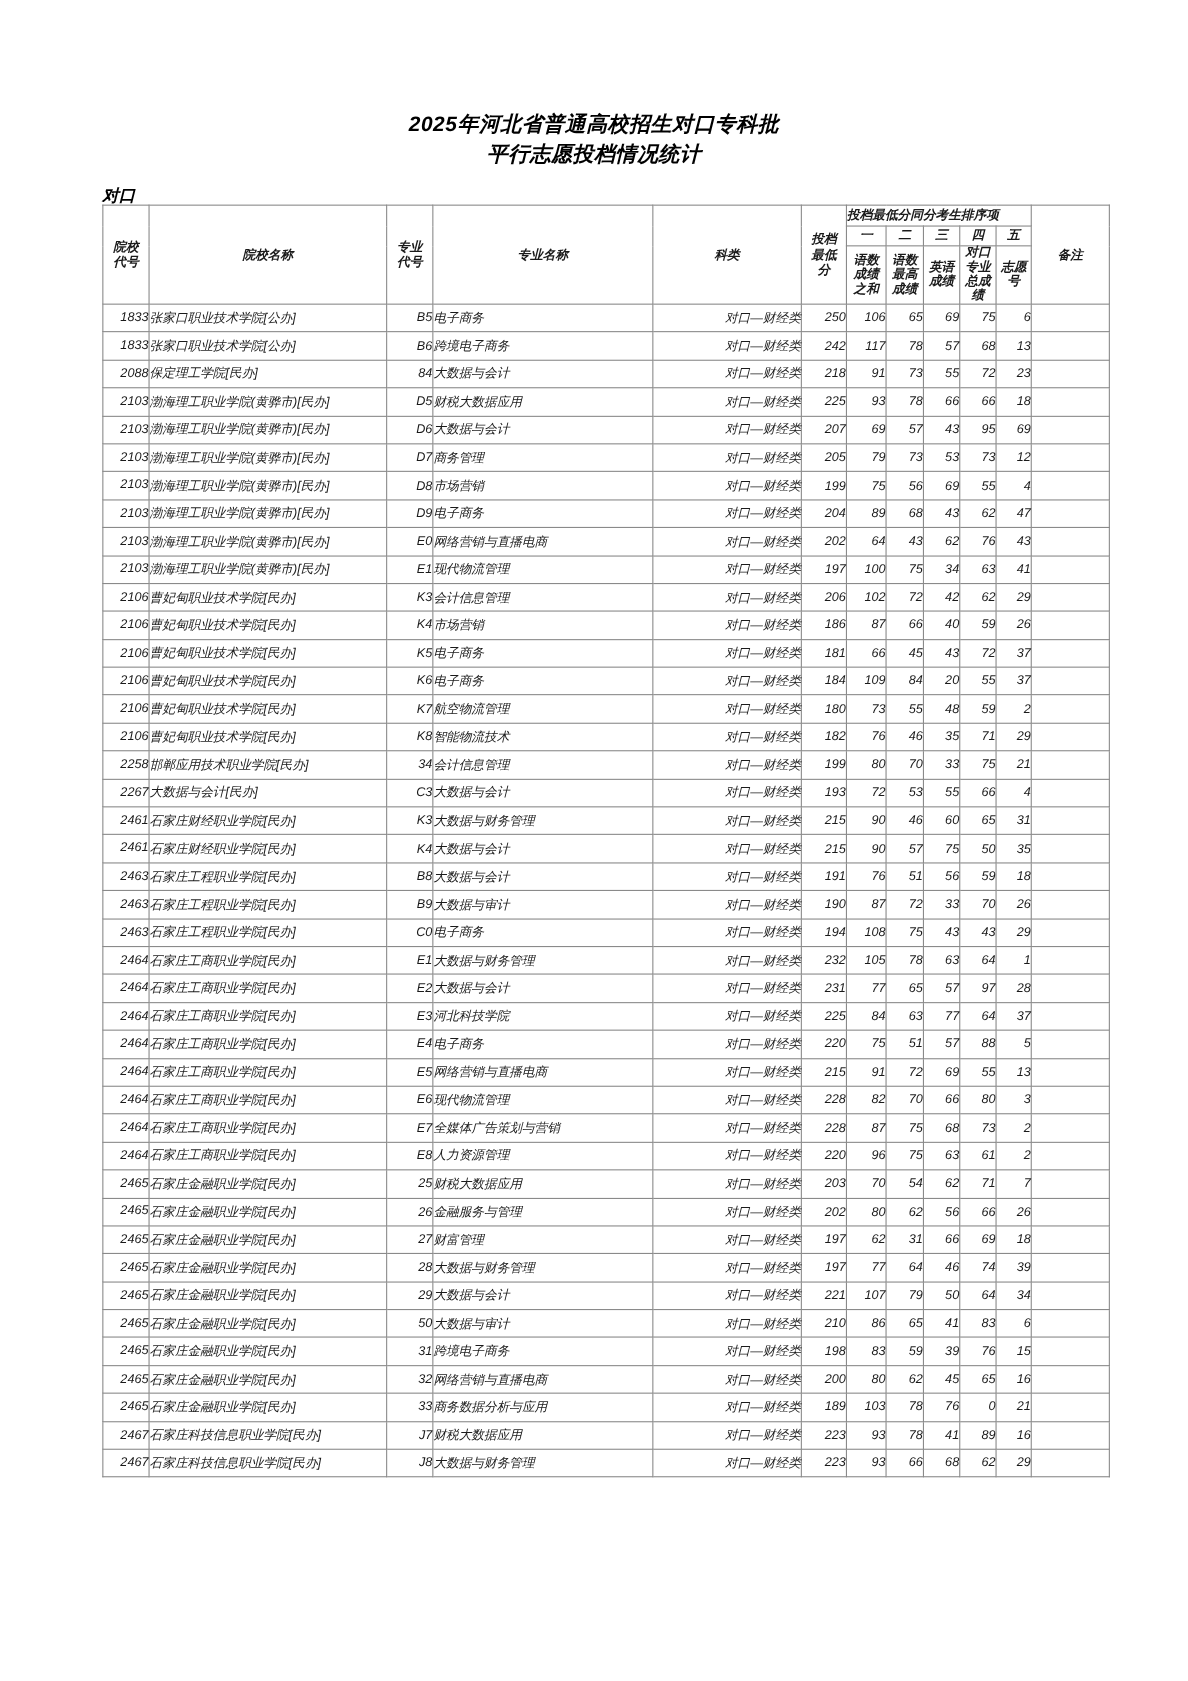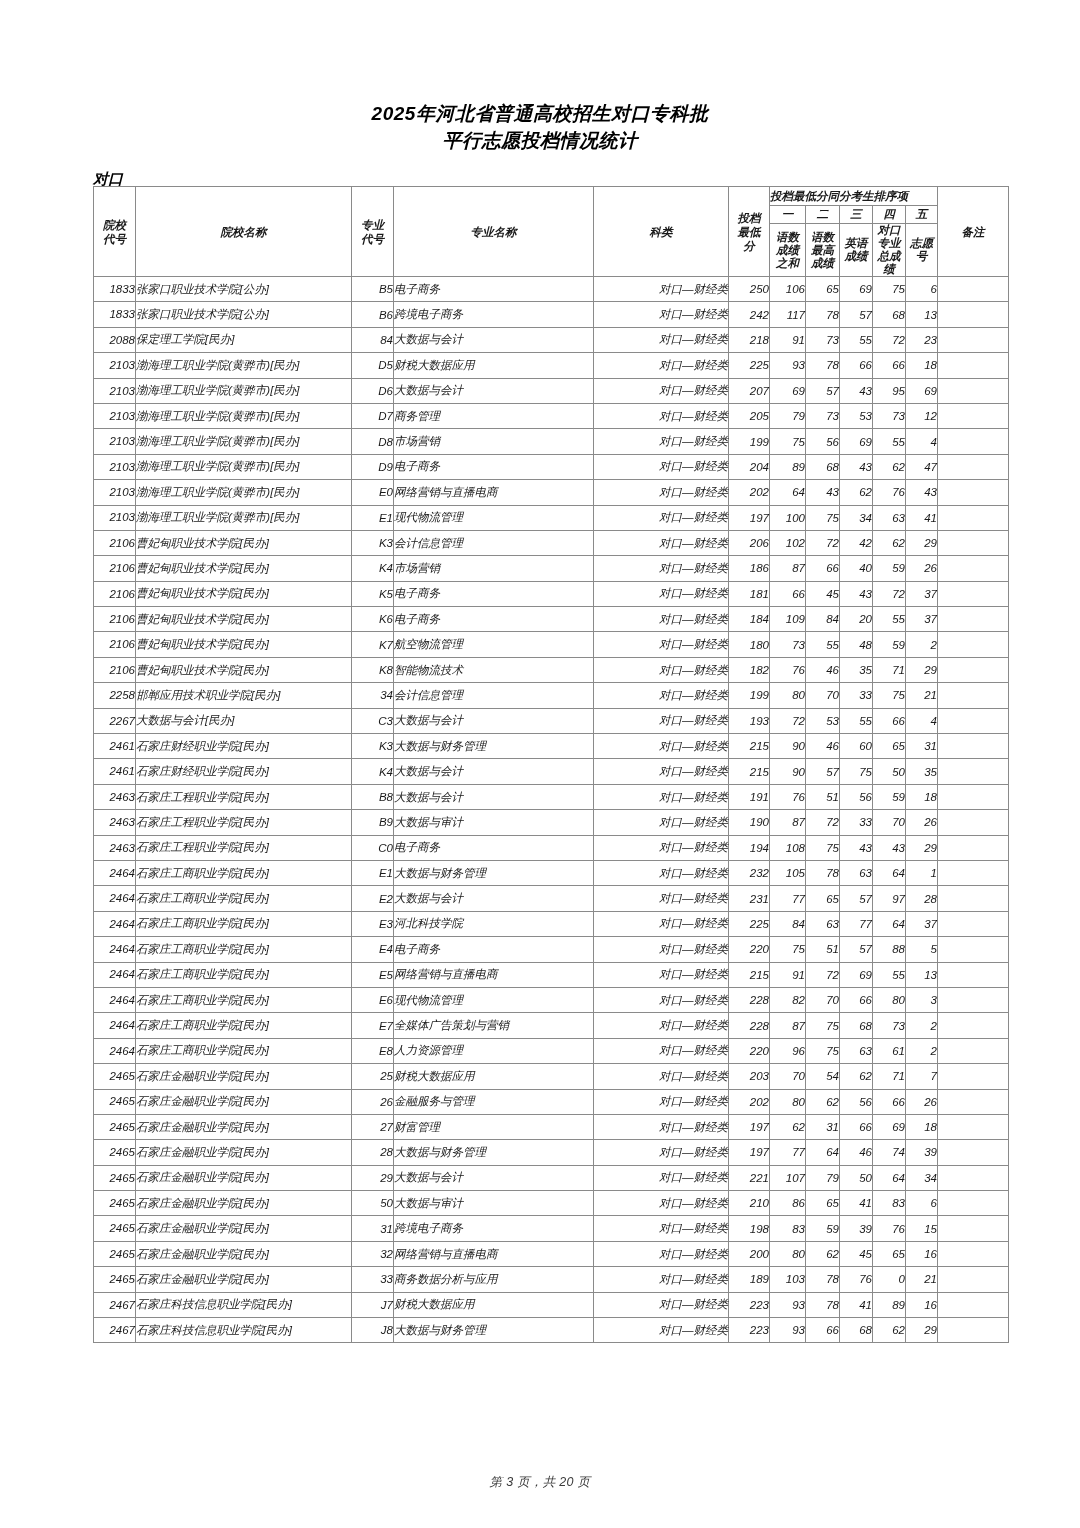--- a/index.html
+++ b/index.html
@@ -829,14 +829,13 @@
             <td class="c-num">66</td>
             <td class="c-num">68</td>
             <td class="c-num">62</td>
             <td class="c-num">29</td>
             <td class="c-remark"></td>
           </tr>
         </tbody>
     </table>
   </div>
 
-  <div class="footer">第 3 页，共 20 页</div>
 </div>
 
 </body></html>

